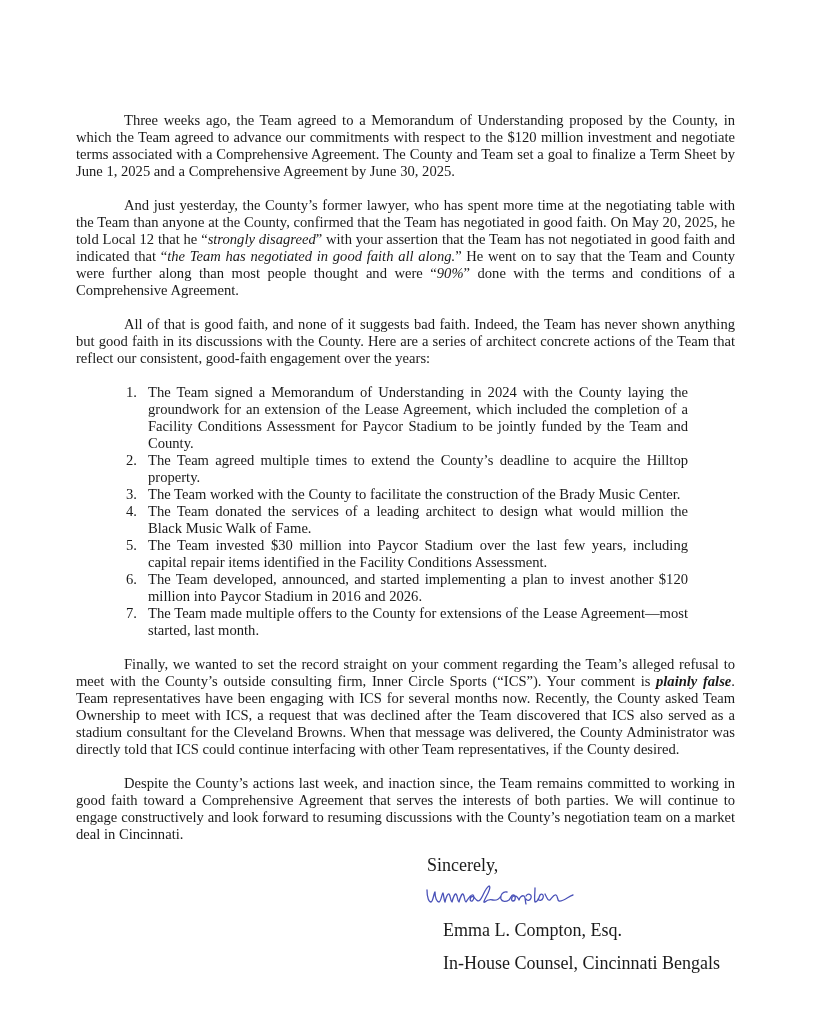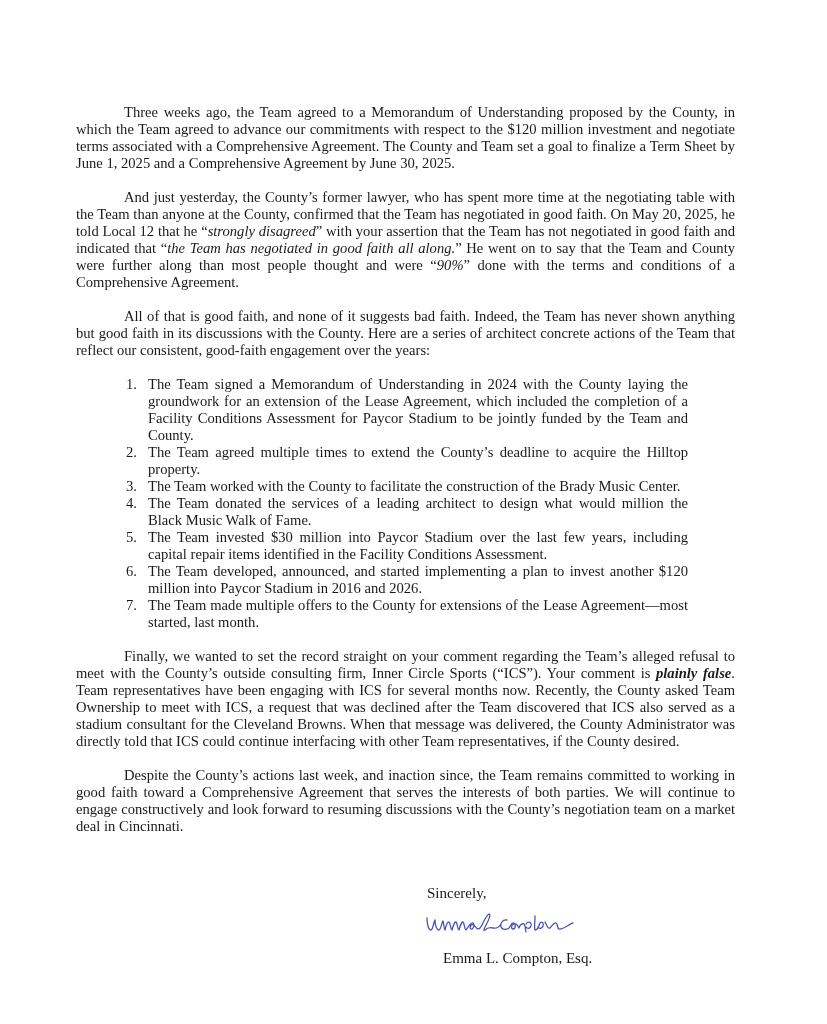--- a/index.html
+++ b/index.html
@@ -5,21 +5,21 @@
   html, body { margin: 0; padding: 0; background: #ffffff; }
   body {
     width: 827px; height: 1024px; position: relative; overflow: hidden;
     font-family: "Liberation Serif", serif;
     color: #1a1a1a;
     font-size: 14.6px;
     line-height: 17px;
   }
   .page { position: absolute; left: 76px; top: 104px; width: 659px; }
   p.para {
-    margin: 0 0 17px 0;
+    margin: 8px 0 17px 0;
     text-align: justify;
     text-indent: 48px;
     font-family: Liberation Serif, serif;
   }
   p.para span.seg { }
   .em { font-style: italic; }
   .strong-em { font-style: italic; font-weight: bold; }
   ol.actions {
     list-style: none;
     margin: 0 0 17px 0;
@@ -31,22 +31,22 @@
   ol.actions li {
     position: relative;
     padding-left: 24px;
     text-align: justify;
     margin: 0;
   }
   ol.actions li .num {
     position: absolute; left: 2px; top: 0;
   }
   .closing {
-    position: absolute; left: 427px; top: 885px;
-    font-size: 15px; line-height: 17px;
+    position: absolute; left: 427px; top: 857px;
+    font-size: 18px; line-height: 17px;
   }
   .closing .signoff { margin: 0 0 8px 0; }
   .signature {
     display: block; width: 180px; height: 26px; margin: 0 0 -2px -4px;
   }
   .closing .line { margin: 16px; }
 </style>
 </head>
 <body>
 
@@ -70,13 +70,14 @@
       <p class="para"><span class="seg">Despite the County’s actions last week, and inaction since, the Team remains committed to working in good faith toward a Comprehensive Agreement that serves the interests of both parties. We will continue to engage constructively and look forward to resuming discussions with the County’s negotiation team on a market deal in Cincinnati.</span></p>
     </div>
 </div>
 
 <div class="closing">
   <p class="signoff">Sincerely,</p>
   <svg class="signature" viewBox="0 0 180 26">
     <path id="sig-path" fill="none" stroke-width="1.3" stroke-linecap="round" stroke-linejoin="round" d="M4 8 C4 16,6 20,8 20 C10 20,11 10,12 10 C12 16,14 20,16 20 C18 20,19 11,20 11 C21 14,21 19,22 20 C23 15,25 11,26 12 C28 14,27 19,29 20 C30 16,32 11,33 12 C35 14,34 19,36 20 C37 16,39 11,40 12 C42 14,41 19,43 20 C45 17,48 12,50 13 C52 15,50 20,48 19 C46 18,48 13,51 15 C53 18,55 20,57 18 C60 15,62 6,66 4 C68 4,66 10,63 15 C61 19,60 21,62 20 C64 18,66 17,70 18 C74 19,76 17,78 14 M84 10 C80 9,77 13,78 17 C79 20,83 20,86 18 C88 16,88 13,90 13 C93 13,93 19,90 19 C88 19,88 15,91 14 C94 13,95 16,96 18 C97 15,99 13,101 14 C103 16,102 20,103 22 M103 14 C105 11,109 12,108 16 C107 19,104 19,103 17 M112 6 C112 12,111 17,112 20 C114 20,116 16,117 13 C119 11,121 13,120 16 C119 19,116 19,115 17 M122 12 C124 16,125 19,127 18 C129 16,131 12,133 13 C135 14,134 18,136 19 C140 20,146 14,150 13" stroke="#4a52b8"></path>
   </svg>
   <p class="line">Emma L. Compton, Esq.</p>
+  <p class="line">In-House Counsel, Cincinnati Bengals</p>
 </div>
 
 </body></html>

